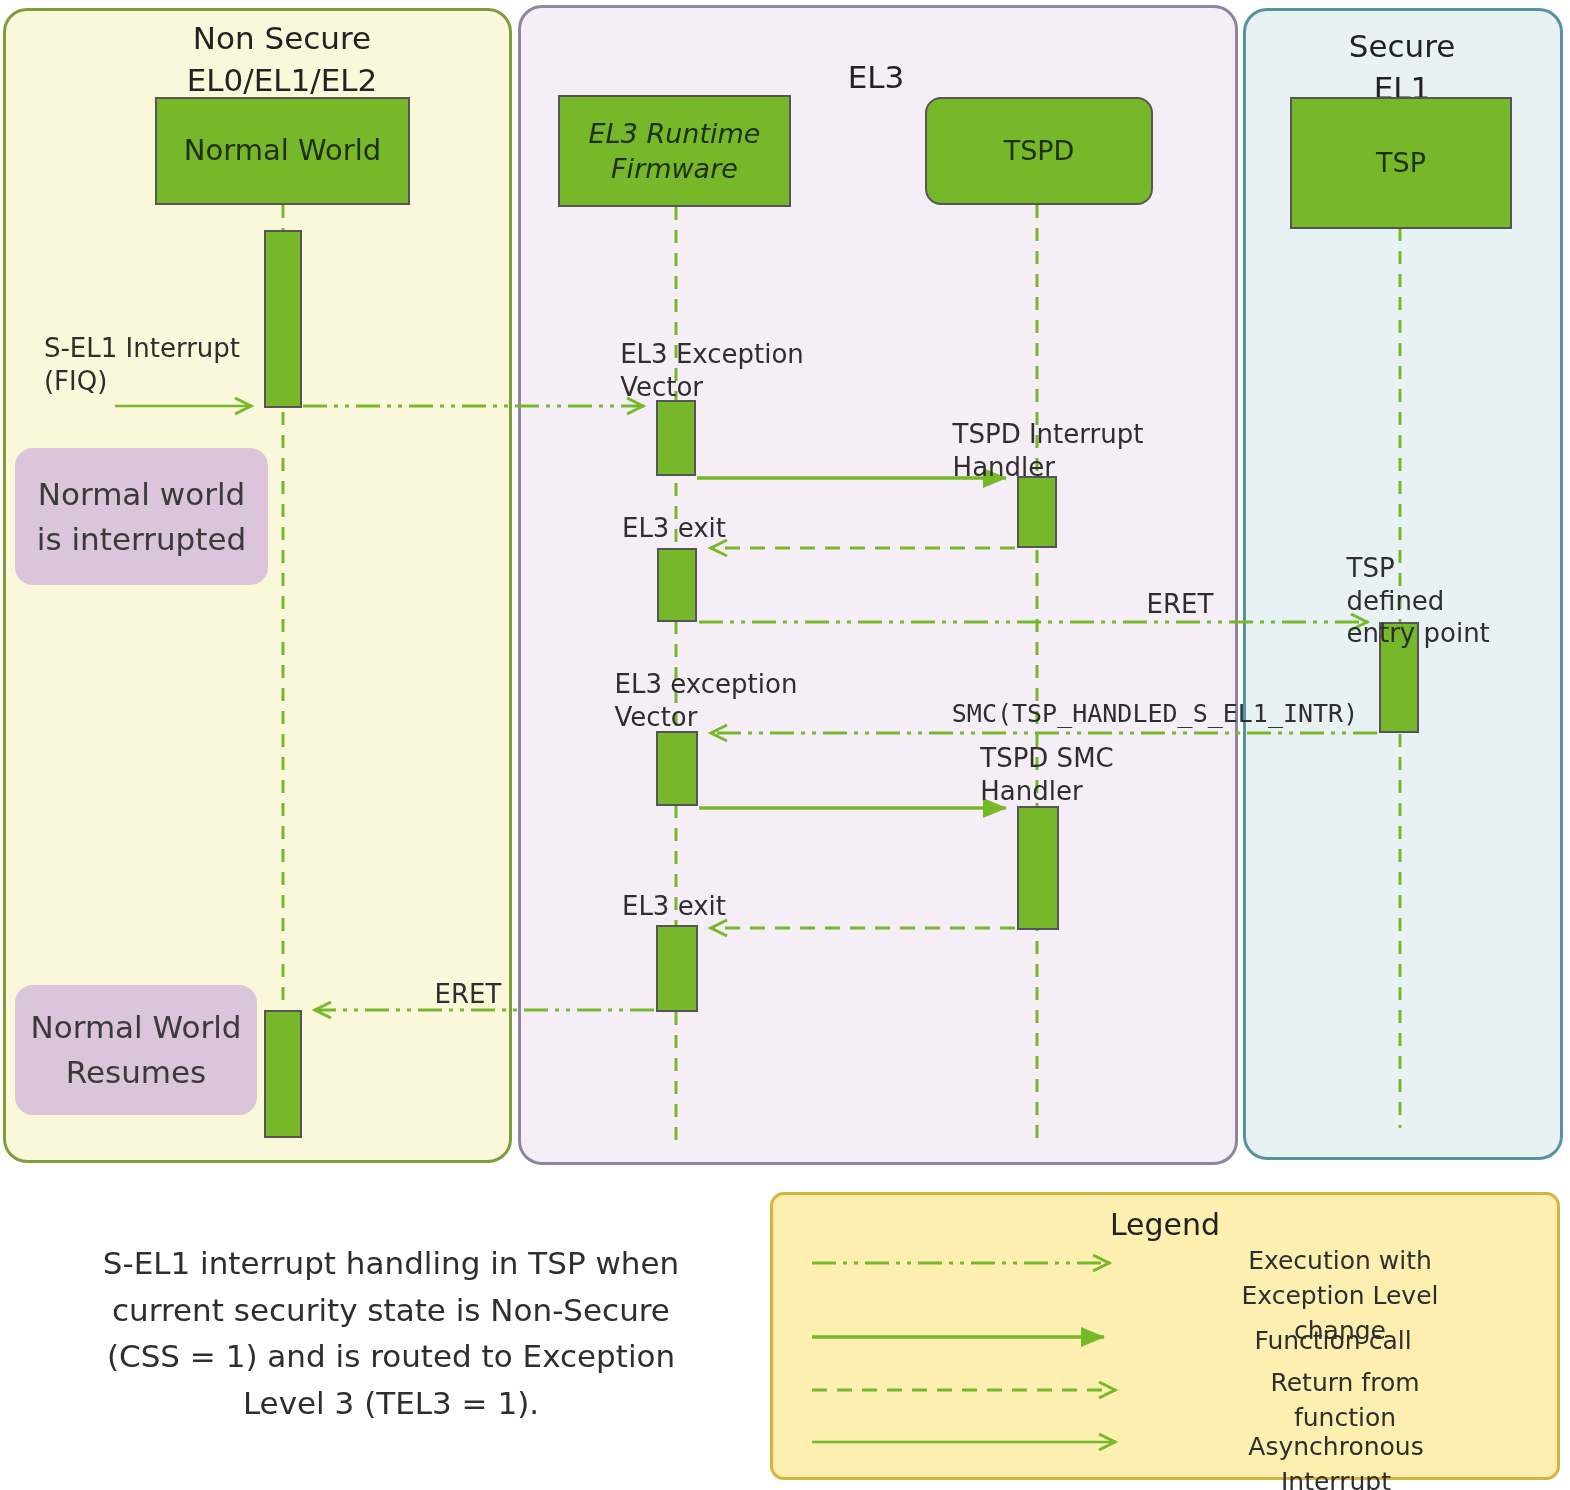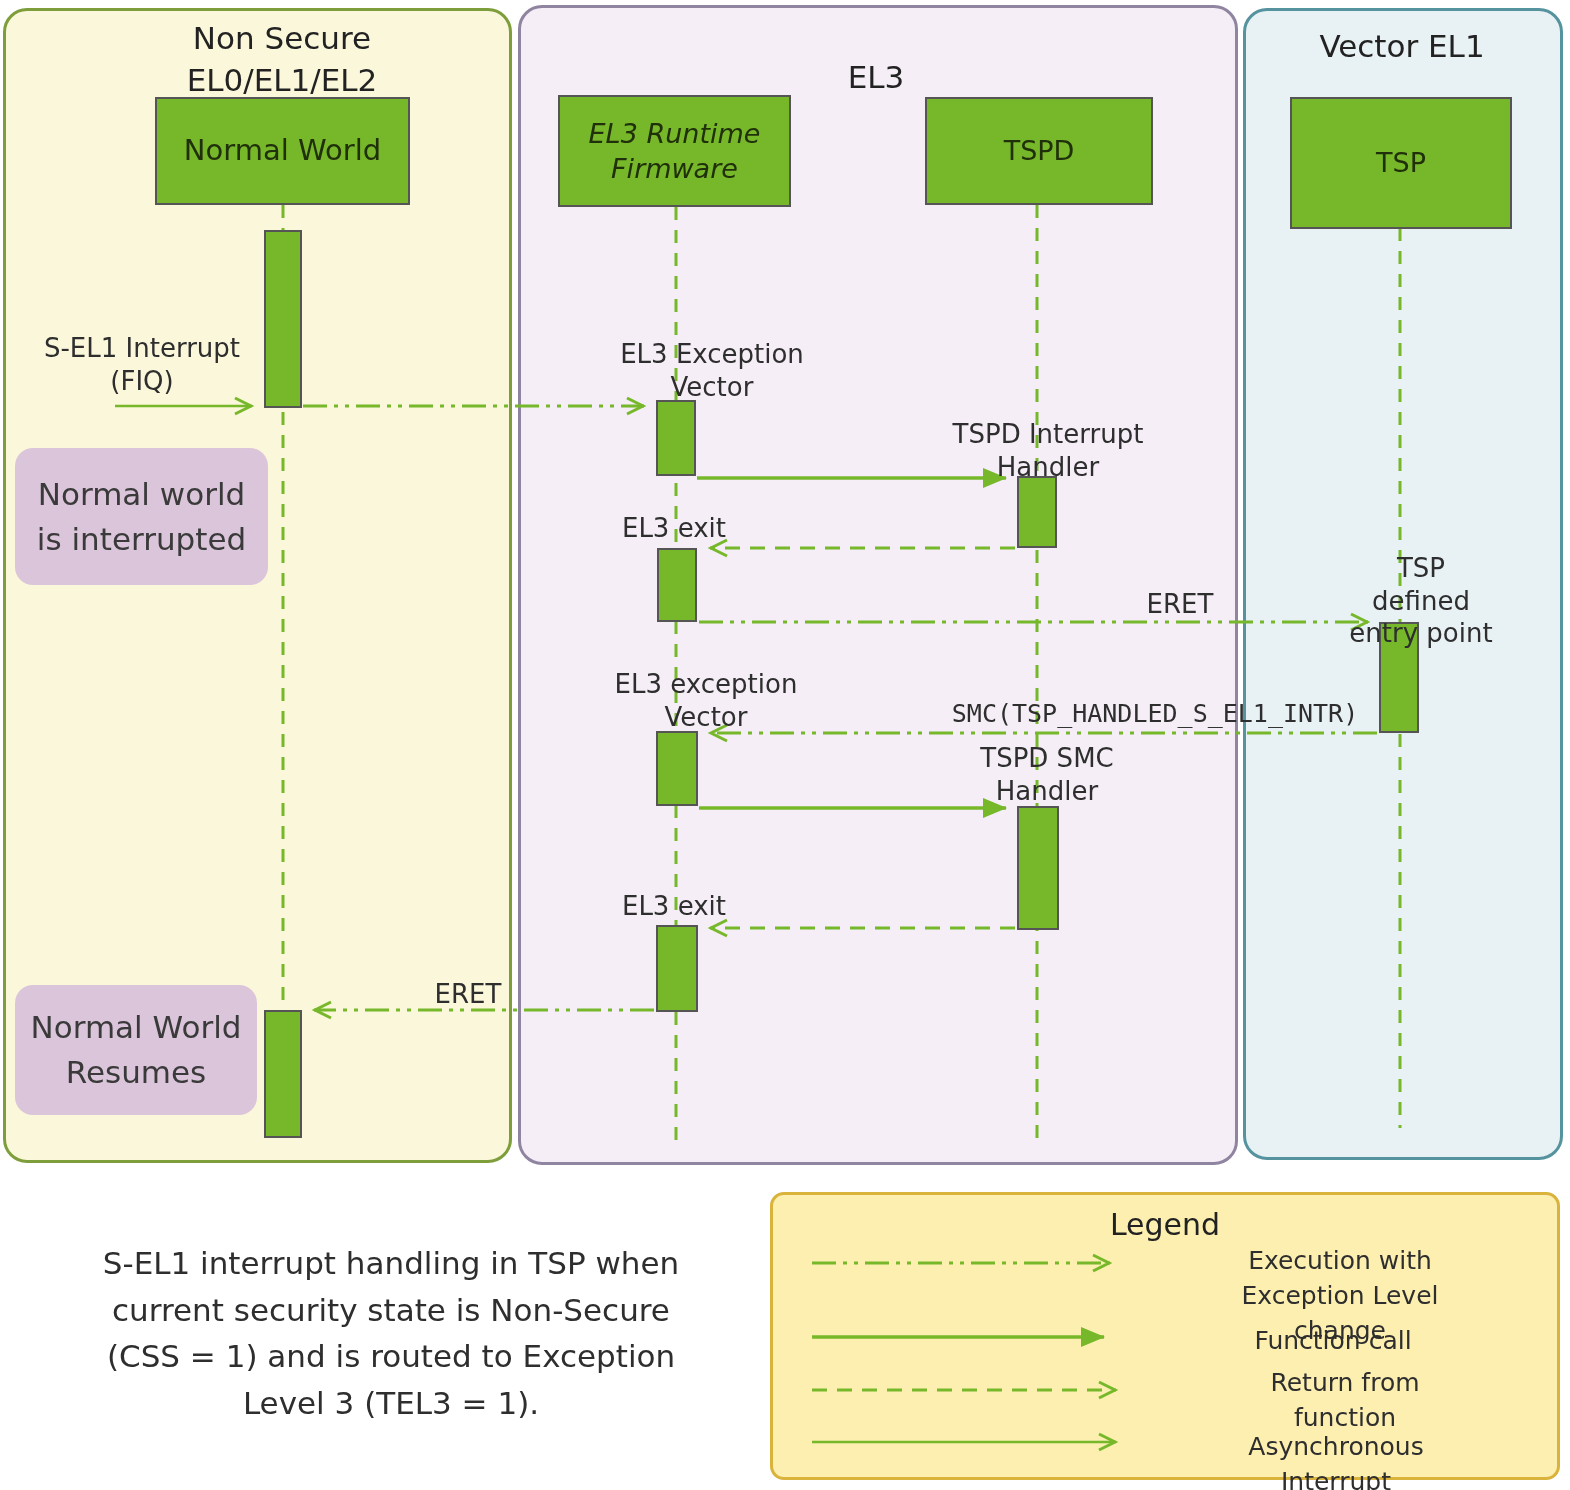--- a/index.html
+++ b/index.html
@@ -38,21 +38,21 @@
     background: var(--green); border: 2px solid var(--activation-border);
     display: flex; align-items: center; justify-content: center;
     text-align: center; font-size: 28px; line-height: 1.3;
     color: #20300a; white-space: pre-line;
   }
   .activation {
     position: absolute; z-index: 3;
     background: var(--green); border: 2px solid var(--activation-border);
   }
   .msg-label {
-    position: absolute; z-index: 4; text-align: center;
+    position: absolute; z-index: 4; 
     font-size: 26px; line-height: 1.25; color: var(--text);
     white-space: pre-line; transform: translateX(-50%);
   }
   .msg-label.mono { font-family: "DejaVu Sans Mono", "Liberation Mono", monospace; font-size: 25px; }
   .note {
     position: absolute; z-index: 3;
     background: var(--note-bg); border-radius: 18px;
     display: flex; align-items: center; justify-content: center;
     text-align: center; font-size: 31px; line-height: 1.45;
     color: #3a3a3a; white-space: pre-line;
@@ -82,21 +82,21 @@
 
 <div id="canvas">
 
   <div class="lane lane-ns" style="left:3px;   top:8px; width:509px; height:1155px;"></div>
   <div class="lane lane-el3" style="left:518px; top:5px; width:720px; height:1160px;"></div>
   <div class="lane lane-sel1" style="left:1243px;top:8px; width:320px; height:1152px;"></div>
 
   <div class="lane-title" style="left:282px;  top:18px;">Non Secure
 EL0/EL1/EL2</div>
   <div class="lane-title" style="left:876px;  top:26px;margin-top:31px;">EL3</div>
-  <div class="lane-title" style="left:1402px; top:26px;">Vector EL1</div>
+  <div class="lane-title" style="left:1402px; top:26px;">Secure EL1</div>
 
   <svg id="wires" width="1570" height="1490">
     <defs>
       <marker id="head-open" markerWidth="24" markerHeight="24" refX="20" refY="11" orient="auto" markerUnits="userSpaceOnUse">
         <path d="M3,3 L19,11 L3,19" class="marker-stroke" stroke-width="3"></path>
       </marker>
       <marker id="head-filled" markerWidth="28" markerHeight="24" refX="24" refY="11" orient="auto" markerUnits="userSpaceOnUse">
         <path d="M1,1 L25,11 L1,21 Z" class="marker-fill"></path>
       </marker>
     </defs>
@@ -118,21 +118,21 @@
 
     <line x1="812" y1="1263" x2="1110" y2="1263" class="wire dashdot" marker-end="url(#head-open)"></line>
     <line x1="812" y1="1337" x2="1104" y2="1337" class="wire solid" marker-end="url(#head-filled)"></line>
     <line x1="812" y1="1390" x2="1116" y2="1390" class="wire dashed" marker-end="url(#head-open)"></line>
     <line x1="812" y1="1442" x2="1116" y2="1442" class="wire thin" marker-end="url(#head-open)"></line>
   </svg>
 
   <div class="actor" style="left:155px;  top:97px; width:255px; height:108px; font-size:29px;">Normal World</div>
   <div class="actor" style="left:558px;  top:95px; width:233px; height:112px; font-size:27px;font-style:italic;">EL3 Runtime
 Firmware</div>
-  <div class="actor" style="left:925px;  top:97px; width:228px; height:108px; font-size:27px;">TSPD</div>
+  <div class="actor" style="left:925px;  top:97px; width:228px; height:108px; font-size:27px;border-radius:16px;">TSPD</div>
   <div class="actor" style="left:1290px; top:97px; width:222px; height:132px; font-size:27px;">TSP</div>
 
   <div class="activation" style="left:264px;  top:230px; width:38px; height:178px;"></div>
   <div class="activation" style="left:656px;  top:400px; width:40px; height:76px;"></div>
   <div class="activation" style="left:1017px; top:476px; width:40px; height:72px;"></div>
   <div class="activation" style="left:657px;  top:548px; width:40px; height:74px;"></div>
   <div class="activation" style="left:1379px; top:622px; width:40px; height:111px;"></div>
   <div class="activation" style="left:656px;  top:731px; width:42px; height:75px;"></div>
   <div class="activation" style="left:1017px; top:806px; width:42px; height:124px;"></div>
   <div class="activation" style="left:656px;  top:925px; width:42px; height:87px;"></div>

